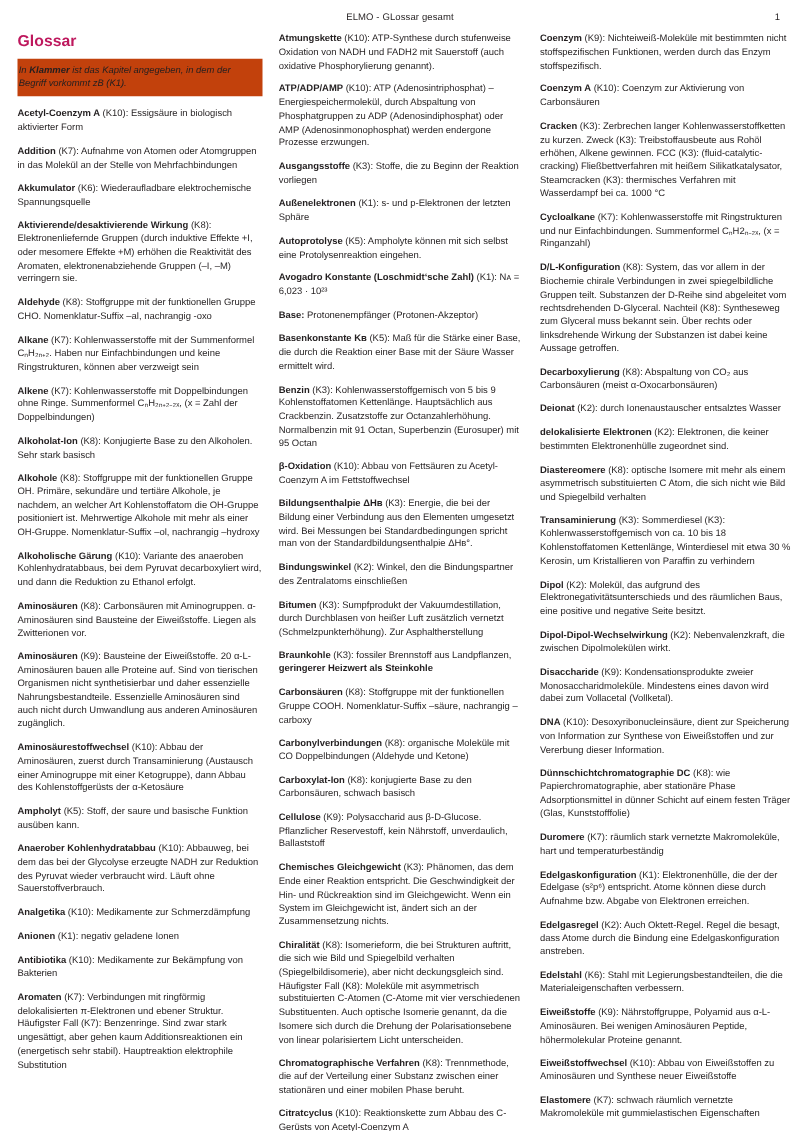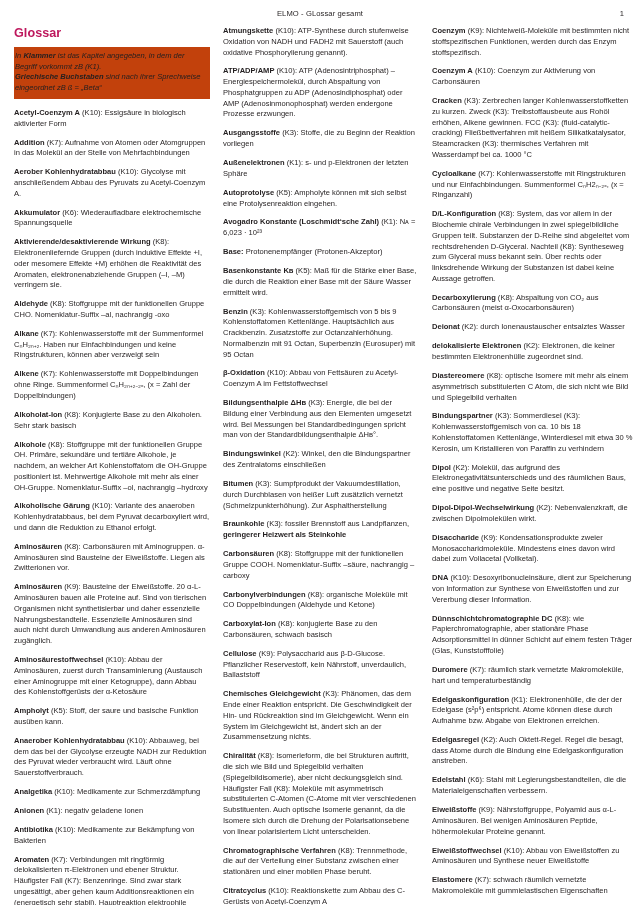--- a/index.html
+++ b/index.html
@@ -96,26 +96,24 @@
     <div class="hdr-title">ELMO - GLossar gesamt</div>
     <div class="hdr-pageno">1</div>
   </div>
 
   <div class="columns">
 
     <div class="col col-1">
       <h1 class="glossar-title">Glossar</h1>
       <div class="intro-box">
         <p><span>In </span><b>Klammer</b><span> ist das Kapitel angegeben, in dem der Begriff vorkommt zB (K1).</span></p>
-        <p><b>Griechische Buchstaben</b><span> sind nach ihrer Sprechweise eingeordnet zB ß = „Beta“</span></p>
       </div>
       <div id="col1-entries">
           <p class="entry"><span class="term">Acetyl-Coenzym A</span><span> (K10): Essigsäure in biologisch aktivierter Form</span></p>
           <p class="entry"><span class="term">Addition</span><span> (K7): Aufnahme von Atomen oder Atomgruppen in das Molekül an der Stelle von Mehrfachbindungen</span></p>
-          <p class="entry"><span class="term">Aerober Kohlenhydratabbau</span><span> (K10): Glycolyse mit anschließendem Abbau des Pyruvats zu Acetyl-Coenzym A.</span></p>
           <p class="entry"><span class="term">Akkumulator</span><span> (K6): Wiederaufladbare elektrochemische Spannungsquelle</span></p>
           <p class="entry"><span class="term">Aktivierende/desaktivierende Wirkung</span><span> (K8): Elektronenliefernde Gruppen (durch induktive Effekte +I, oder mesomere Effekte +M) erhöhen die Reaktivität des Aromaten, elektronenabziehende Gruppen (–I, –M) verringern sie.</span></p>
           <p class="entry"><span class="term">Aldehyde</span><span> (K8): Stoffgruppe mit der funktionellen Gruppe CHO. Nomenklatur-Suffix –al, nachrangig -oxo</span></p>
           <p class="entry"><span class="term">Alkane</span><span> (K7): Kohlenwasserstoffe mit der Summenformel CₙH₂ₙ₊₂. Haben nur Einfachbindungen und keine Ringstrukturen, können aber verzweigt sein</span></p>
           <p class="entry"><span class="term">Alkene</span><span> (K7): Kohlenwasserstoffe mit Doppelbindungen ohne Ringe. Summenformel CₙH₂ₙ₊₂₋₂ₓ, (x = Zahl der Doppelbindungen)</span></p>
           <p class="entry"><span class="term">Alkoholat-Ion</span><span> (K8): Konjugierte Base zu den Alkoholen. Sehr stark basisch</span></p>
           <p class="entry"><span class="term">Alkohole</span><span> (K8): Stoffgruppe mit der funktionellen Gruppe OH. Primäre, sekundäre und tertiäre Alkohole, je nachdem, an welcher Art Kohlenstoffatom die OH-Gruppe positioniert ist. Mehrwertige Alkohole mit mehr als einer OH-Gruppe. Nomenklatur-Suffix –ol, nachrangig –hydroxy</span></p>
           <p class="entry"><span class="term">Alkoholische Gärung</span><span> (K10): Variante des anaeroben Kohlenhydratabbaus, bei dem Pyruvat decarboxyliert wird, und dann die Reduktion zu Ethanol erfolgt.</span></p>
           <p class="entry"><span class="term">Aminosäuren</span><span> (K8): Carbonsäuren mit Aminogruppen. α-Aminosäuren sind Bausteine der Eiweißstoffe. Liegen als Zwitterionen vor.</span></p>
           <p class="entry"><span class="term">Aminosäuren</span><span> (K9): Bausteine der Eiweißstoffe. 20 α-L-Aminosäuren bauen alle Proteine auf. Sind von tierischen Organismen nicht synthetisierbar und daher essenzielle Nahrungsbestandteile. Essenzielle Aminosäuren sind auch nicht durch Umwandlung aus anderen Aminosäuren zugänglich.</span></p>
@@ -160,21 +158,21 @@
       <div id="col3-entries">
           <p class="entry"><span class="term">Coenzym</span><span> (K9): Nichteiweiß-Moleküle mit bestimmten nicht stoffspezifischen Funktionen, werden durch das Enzym stoffspezifisch.</span></p>
           <p class="entry"><span class="term">Coenzym A</span><span> (K10): Coenzym zur Aktivierung von Carbonsäuren</span></p>
           <p class="entry"><span class="term">Cracken</span><span> (K3): Zerbrechen langer Kohlenwasserstoffketten zu kurzen. Zweck (K3): Treibstoffausbeute aus Rohöl erhöhen, Alkene gewinnen. FCC (K3): (fluid-catalytic-cracking) Fließbettverfahren mit heißem Silikatkatalysator, Steamcracken (K3): thermisches Verfahren mit Wasserdampf bei ca. 1000 °C</span></p>
           <p class="entry"><span class="term">Cycloalkane</span><span> (K7): Kohlenwasserstoffe mit Ringstrukturen und nur Einfachbindungen. Summenformel CₙH2ₙ₋₂ₓ, (x = Ringanzahl)</span></p>
           <p class="entry"><span class="term">D/L-Konfiguration</span><span> (K8): System, das vor allem in der Biochemie chirale Verbindungen in zwei spiegelbildliche Gruppen teilt. Substanzen der D-Reihe sind abgeleitet vom rechtsdrehenden D-Glyceral. Nachteil (K8): Syntheseweg zum Glyceral muss bekannt sein. Über rechts oder linksdrehende Wirkung der Substanzen ist dabei keine Aussage getroffen.</span></p>
           <p class="entry"><span class="term">Decarboxylierung</span><span> (K8): Abspaltung von CO₂ aus Carbonsäuren (meist α-Oxocarbonsäuren)</span></p>
           <p class="entry"><span class="term">Deionat</span><span> (K2): durch Ionenaustauscher entsalztes Wasser</span></p>
           <p class="entry"><span class="term">delokalisierte Elektronen</span><span> (K2): Elektronen, die keiner bestimmten Elektronenhülle zugeordnet sind.</span></p>
           <p class="entry"><span class="term">Diastereomere</span><span> (K8): optische Isomere mit mehr als einem asymmetrisch substituierten C Atom, die sich nicht wie Bild und Spiegelbild verhalten</span></p>
-          <p class="entry"><span class="term">Bindungspartner</span><span> (K3): Sommerdiesel (K3): Kohlenwasserstoffgemisch von ca. 10 bis 18 Kohlenstoffatomen Kettenlänge, Winterdiesel mit etwa 30 % Kerosin, um Kristallieren von Paraffin zu verhindern</span></p>
+          <p class="entry"><span class="term">Transaminierung</span><span> (K3): Sommerdiesel (K3): Kohlenwasserstoffgemisch von ca. 10 bis 18 Kohlenstoffatomen Kettenlänge, Winterdiesel mit etwa 30 % Kerosin, um Kristallieren von Paraffin zu verhindern</span></p>
           <p class="entry"><span class="term">Dipol</span><span> (K2): Molekül, das aufgrund des Elektronegativitätsunterschieds und des räumlichen Baus, eine positive und negative Seite besitzt.</span></p>
           <p class="entry"><span class="term">Dipol-Dipol-Wechselwirkung</span><span> (K2): Nebenvalenzkraft, die zwischen Dipolmolekülen wirkt.</span></p>
           <p class="entry"><span class="term">Disaccharide</span><span> (K9): Kondensationsprodukte zweier Monosaccharidmoleküle. Mindestens eines davon wird dabei zum Vollacetal (Vollketal).</span></p>
           <p class="entry"><span class="term">DNA</span><span> (K10): Desoxyribonucleinsäure, dient zur Speicherung von Information zur Synthese von Eiweißstoffen und zur Vererbung dieser Information.</span></p>
           <p class="entry"><span class="term">Dünnschichtchromatographie DC</span><span> (K8): wie Papierchromatographie, aber stationäre Phase Adsorptionsmittel in dünner Schicht auf einem festen Träger (Glas, Kunststofffolie)</span></p>
           <p class="entry"><span class="term">Duromere</span><span> (K7): räumlich stark vernetzte Makromoleküle, hart und temperaturbeständig</span></p>
           <p class="entry"><span class="term">Edelgaskonfiguration</span><span> (K1): Elektronenhülle, die der der Edelgase (s²p⁶) entspricht. Atome können diese durch Aufnahme bzw. Abgabe von Elektronen erreichen.</span></p>
           <p class="entry"><span class="term">Edelgasregel</span><span> (K2): Auch Oktett-Regel. Regel die besagt, dass Atome durch die Bindung eine Edelgaskonfiguration anstreben.</span></p>
           <p class="entry"><span class="term">Edelstahl</span><span> (K6): Stahl mit Legierungsbestandteilen, die die Materialeigenschaften verbessern.</span></p>
           <p class="entry"><span class="term">Eiweißstoffe</span><span> (K9): Nährstoffgruppe, Polyamid aus α-L-Aminosäuren. Bei wenigen Aminosäuren Peptide, höhermolekular Proteine genannt.</span></p>

